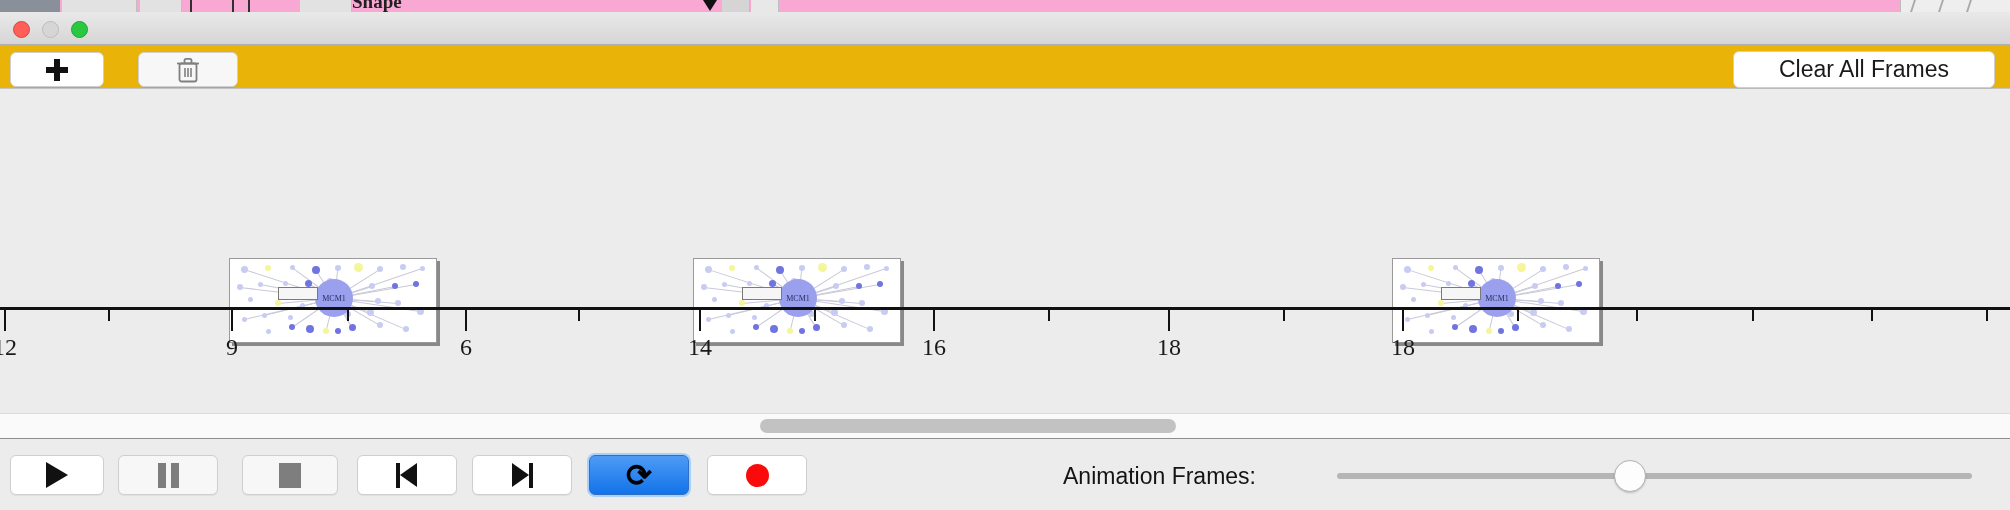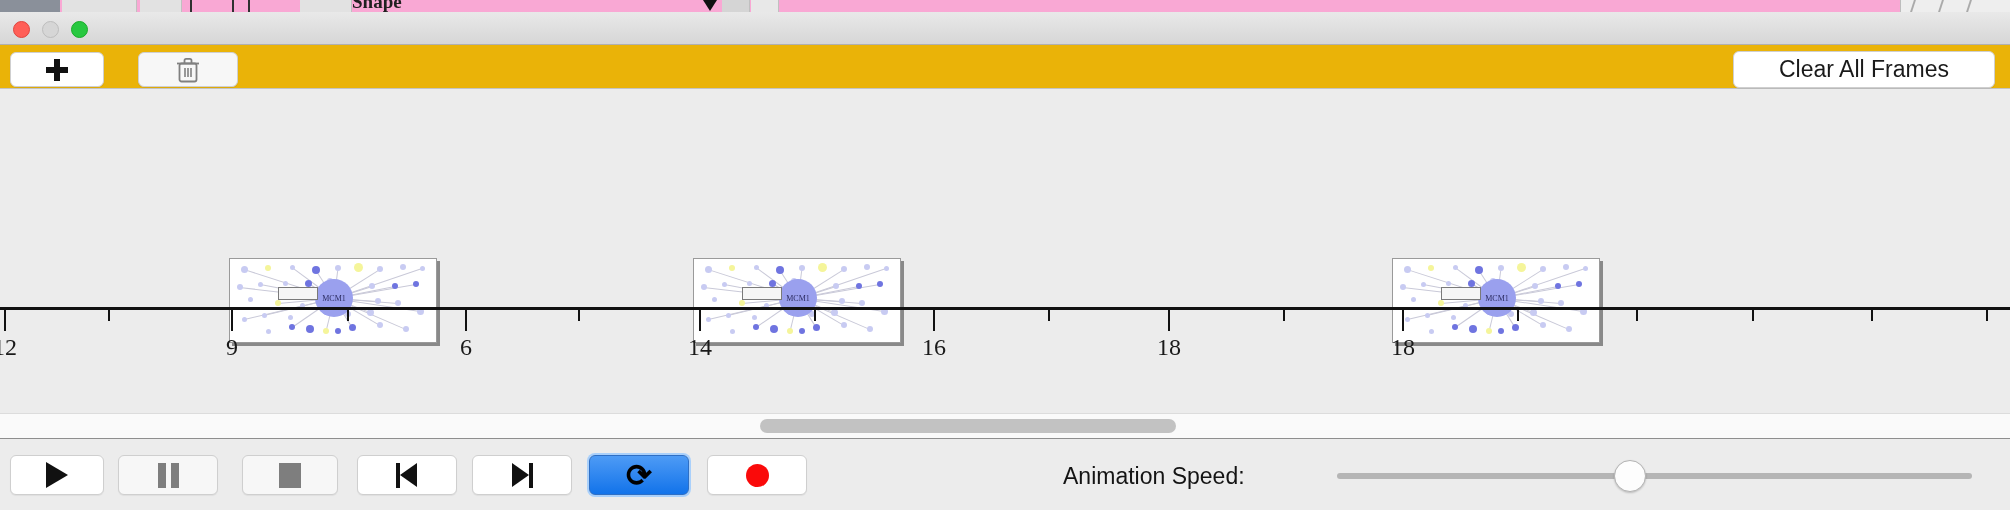--- a/index.html
+++ b/index.html
@@ -558,21 +558,21 @@
     </div>
 
     <div class="ctl active" id="loop-button">
       <span class="ico-loop">⟳</span>
     </div>
 
     <div class="ctl" id="record-button">
       <span class="ico-record"></span>
     </div>
 
-    <div class="speed-label">Animation Speed:</div>
+    <div class="speed-label">Animation Frames:</div>
 
     <div class="slider">
       <div class="track"></div>
       <div class="thumb" style="left: 277.38px;"></div>
     </div>
   </div>
 
 </div>
 
 </body></html>

